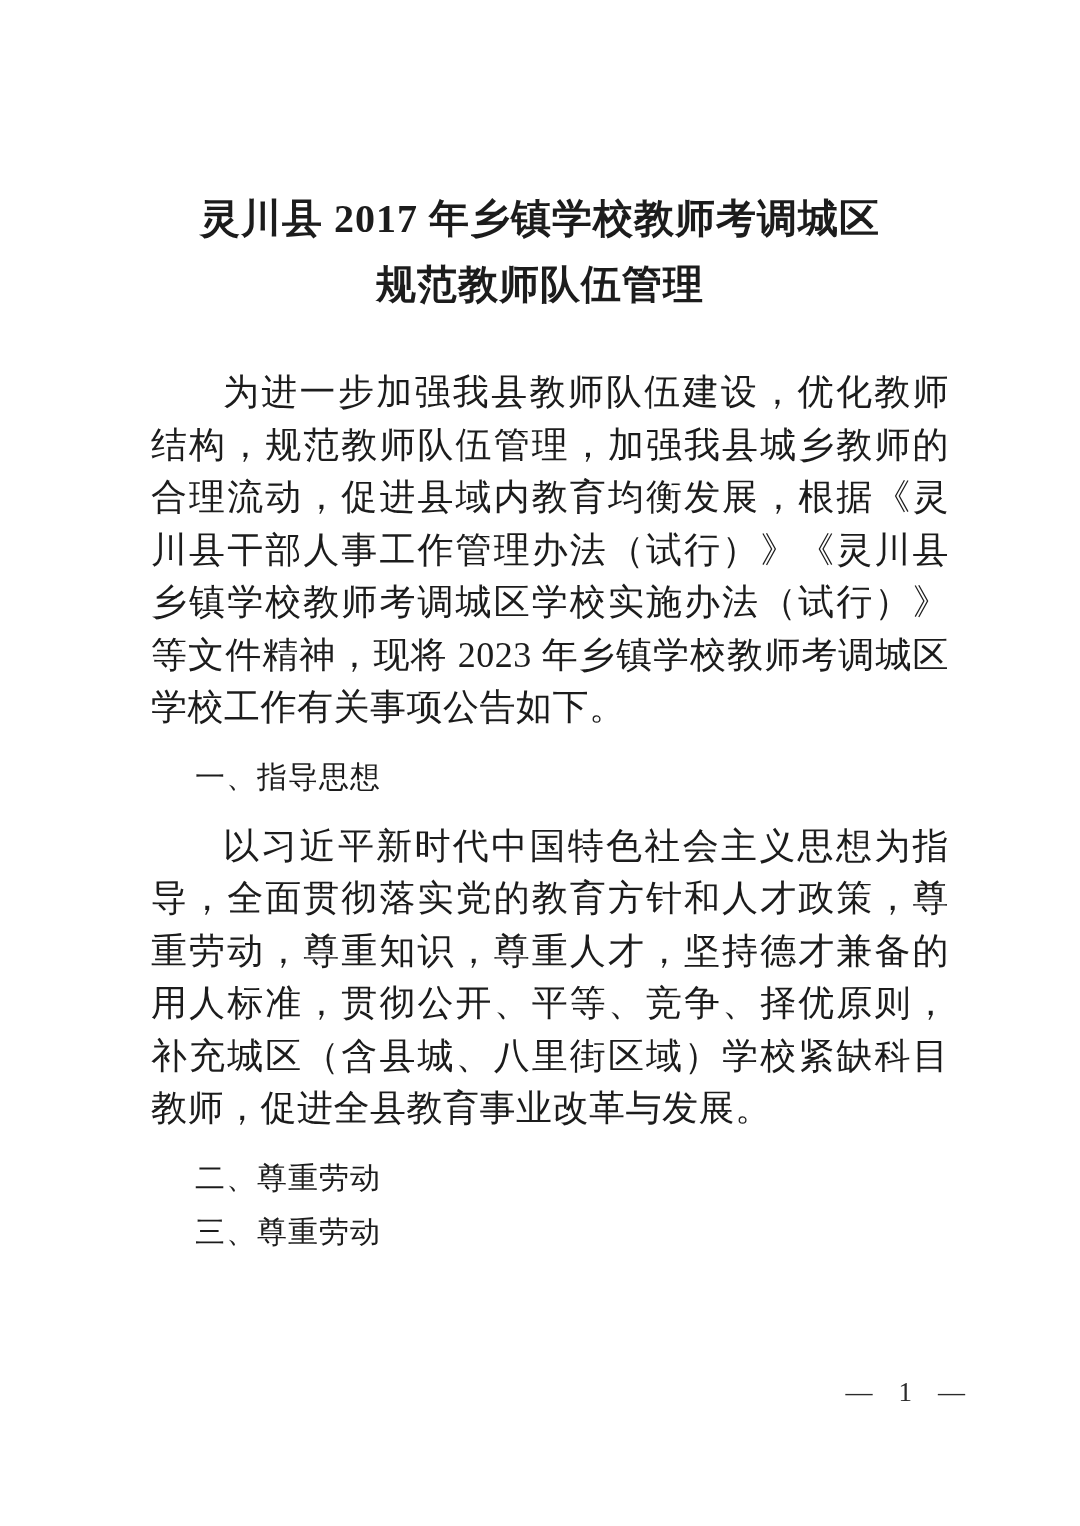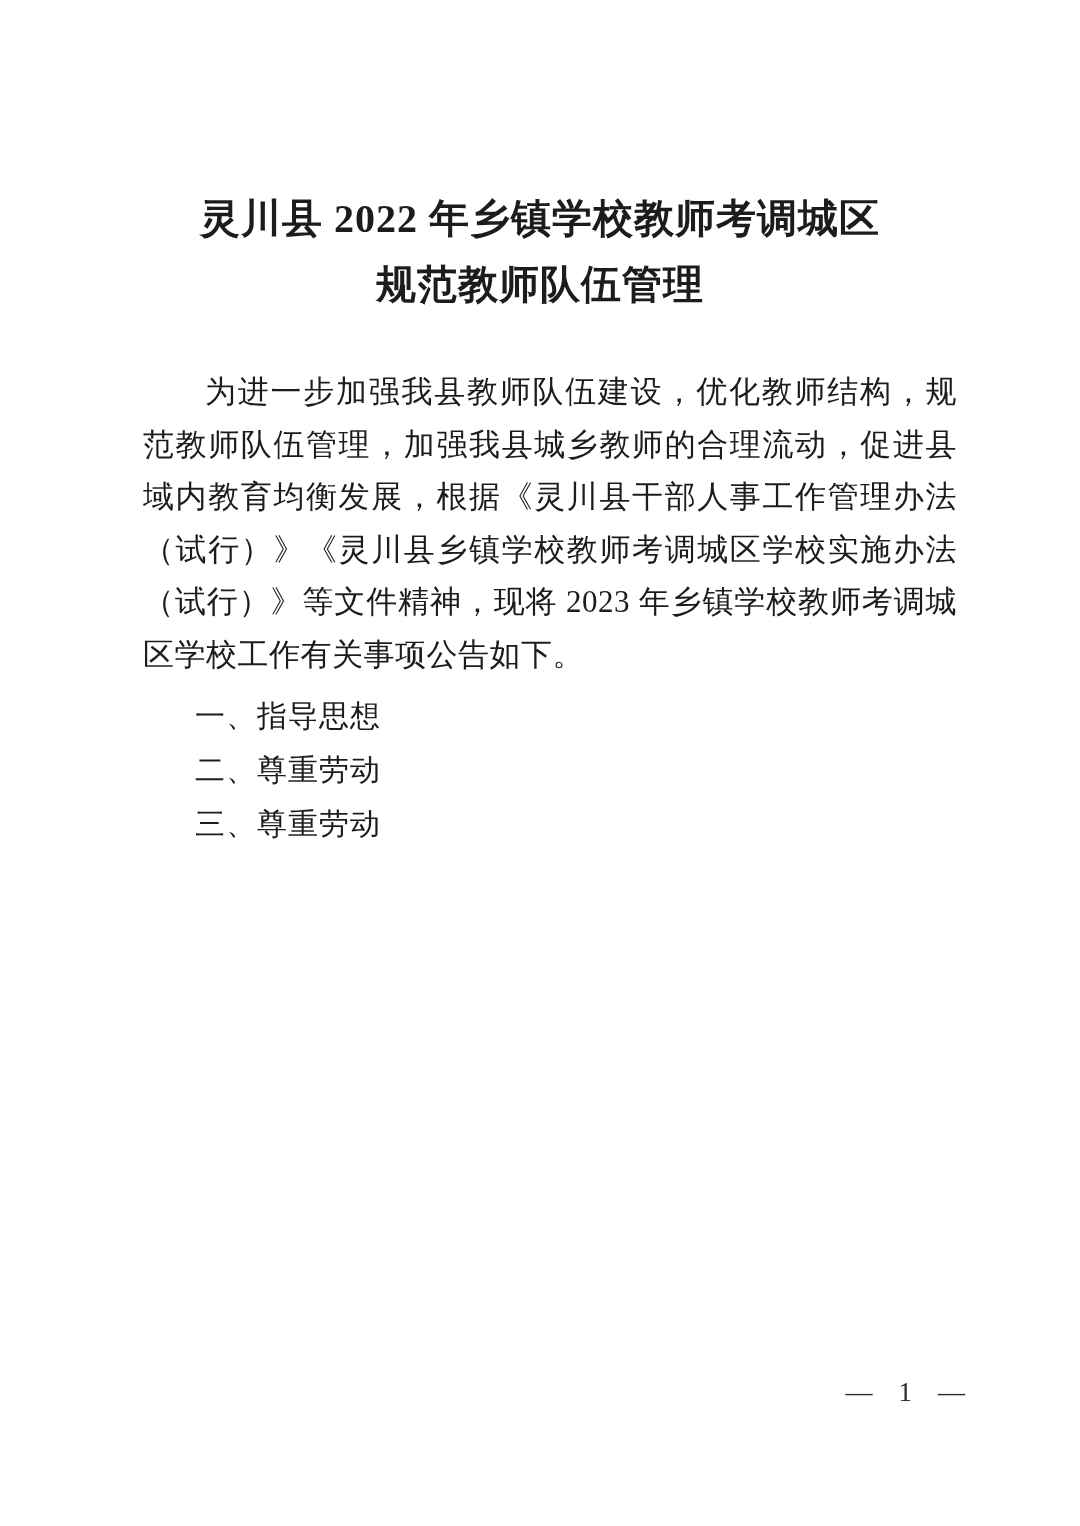--- a/index.html
+++ b/index.html
@@ -27,22 +27,22 @@
     line-height: 66px;
     font-family: "Liberation Serif", "DejaVu Serif", serif;
     letter-spacing: 1px;
   }
   .doc-title .title-line { display: block; }
   .content {
     margin: 48px auto 0 135px;
     width: 830px;
   }
   .para {
-    margin: 8px;
-    font-size: 31px;
+    margin: 16px;
+    font-size: 36px;
     line-height: 52.5px;
     text-align: justify;
     text-indent: 2em;
     letter-spacing: 0.5px;
   }
   .section-heading {
     margin: 0;
     font-size: 30px;
     font-weight: 400;
     line-height: 54px;
@@ -62,29 +62,30 @@
     gap: 26px;
     font-family: "Liberation Serif", "DejaVu Serif", serif;
   }
 </style>
 </head>
 <body>
 
 <div class="page">
 
   <h1 class="doc-title">
-    <span class="title-line">灵川县 2022 年乡镇学校教师考调城区</span>
+    <span class="title-line">灵川县 2017 年乡镇学校教师考调城区</span>
     <span class="title-line">规范教师队伍管理</span>
   </h1>
 
   <div class="content">
 
     <p class="para">为进一步加强我县教师队伍建设，优化教师结构，规范教师队伍管理，加强我县城乡教师的合理流动，促进县域内教育均衡发展，根据《灵川县干部人事工作管理办法（试行）》《灵川县乡镇学校教师考调城区学校实施办法（试行）》等文件精神，现将 2023 年乡镇学校教师考调城区学校工作有关事项公告如下。</p>
 
     <h2 class="section-heading">一、指导思想</h2>
+    <p class="para">以习近平新时代中国特色社会主义思想为指导，全面贯彻落实党的教育方针和人才政策，尊重劳动，尊重知识，尊重人才，坚持德才兼备的用人标准，贯彻公开、平等、竞争、择优原则，补充城区（含县城、八里街区域）学校紧缺科目教师，促进全县教育事业改革与发展。</p>
 
     <h2 class="section-heading">二、尊重劳动</h2>
 
     <h2 class="section-heading">三、尊重劳动</h2>
 
   </div>
 
   <div class="footer">
     <span>—</span>
     <span>1</span>

